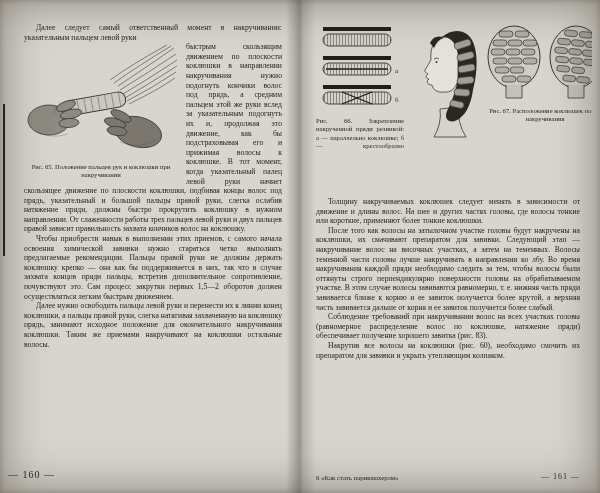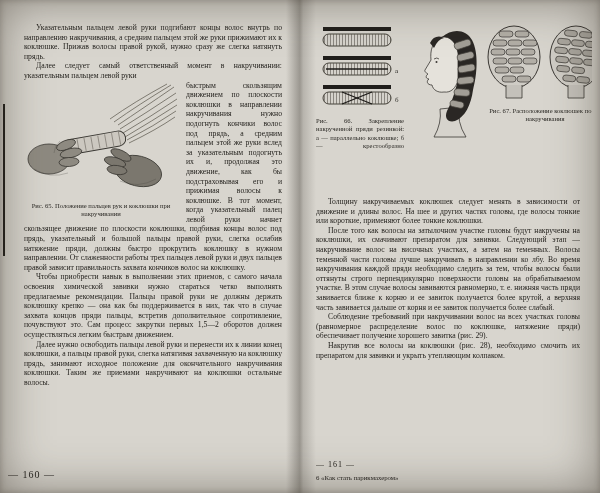--- a/index.html
+++ b/index.html
@@ -50,31 +50,30 @@
   .fig66-col{position:absolute;left:0;top:2px;width:88px;}
   .fig66-col svg{display:block;margin:0 auto;}
   .fig66-col .cap{margin-top:8px;text-align:justify;}
   .fig66-col .cap::after{content:"";display:inline-block;width:100%;}
   .profile-col{position:absolute;left:94px;top:0;width:70px;}
   .backviews-col{position:absolute;left:168px;top:0;width:122px;text-align:center;}
   .backviews-col svg{display:inline-block;vertical-align:top;}
   .backviews-col .cap{margin-top:8px;}
   .footer-row{position:absolute;bottom:5px;left:12px;right:12px;height:10px;}
   .footer-row .sig{position:absolute;left:0;bottom:0;font-size:6.8px;color:#24221e;}
-  .footer-row .pn{position:absolute;left:0;right:0;bottom:12px;text-align:left;font-size:8px;letter-spacing:1px;}
+  .footer-row .pn{position:absolute;left:0;right:0;bottom:0;text-align:right;font-size:8px;letter-spacing:1px;}
 </style>
 </head>
 <body>
 
 <div class="scan">
   <div class="spine-mark"></div>
   <div class="gutter"></div>
 
   <div class="page page-left">
-    <p class="body indent">Указательным пальцем левой руки подгибают концы волос внутрь по направлению накручивания, а средним пальцем этой же руки прижимают их к коклюшке. Прижав волосы правой рукой, нужно сразу же слегка натянуть прядь.</p>
     <p class="body indent">Далее следует самый ответственный момент в накручивании: указательным пальцем левой руки</p>
 
     <div class="flow">
       <figure class="fig65">
         <svg width="154" height="116" viewBox="0 0 154 116">
 
           <g stroke="#575349" stroke-width="0.7" fill="none">
             <path d="M150 4 Q118 26 94 42"></path>
             <path d="M152 10 Q122 30 96 46"></path>
             <path d="M153 16 Q126 34 99 50"></path>
@@ -235,21 +234,21 @@
             <use href="#bvc2" x="18" y="53"></use>
               <use href="#bvc2" x="32" y="53"></use>
           </g>
         </svg>
         <div class="cap cap67">Рис. 67. Расположение коклюшек после накручивания</div>
       </div>
     </div>
 
     <p class="body indent">Толщину накручиваемых коклюшек следует менять в зависимости от движение и длины волос. На шее и других частях головы, где волосы тонкие или короткие, применяют более тонкие коклюшки.</p>
     <p class="body indent">После того как волосы на затылочном участке головы будут накручены на коклюшки, их смачивают препаратом для завивки. Следующий этап — накручивание волос на височных участках, а затем на теменных. Волосы теменной части головы лучше накручивать в направлении ко лбу. Во время накручивания каждой пряди необходимо следить за тем, чтобы волосы были оттянуты строго перпендикулярно поверхности головы на обрабатываемом участке. В этом случае волосы завиваются равномерно, т. е. нижняя часть пряди завивается ближе к корню и ее завиток получается более крутой, а верхняя часть завивается дальше от корня и ее завиток получается более слабый.</p>
-    <p class="body indent">Соблюдение требований при накручивании волос на всех участках головы (равномерное распределение волос по коклюшке, натяжение пряди) обеспечивает получение хорошего завитка (рис. 29).</p>
-    <p class="body indent">Накрутив все волосы на коклюшки (рис. 28), необходимо смочить их препаратом для завивки и укрыть утепляющим колпаком.</p>
+    <p class="body indent">Соблюдение требований при накручивании волос на всех участках головы (равномерное распределение волос по коклюшке, натяжение пряди) обеспечивает получение хорошего завитка (рис. 83).</p>
+    <p class="body indent">Накрутив все волосы на коклюшки (рис. 60), необходимо смочить их препаратом для завивки и укрыть утепляющим колпаком.</p>
 
     <div class="footer-row">
       <span class="pn">— 161 —</span>
       <span class="sig">6 «Как стать парикмахером»</span>
     </div>
   </div>
 </div>
 
 </body></html>

